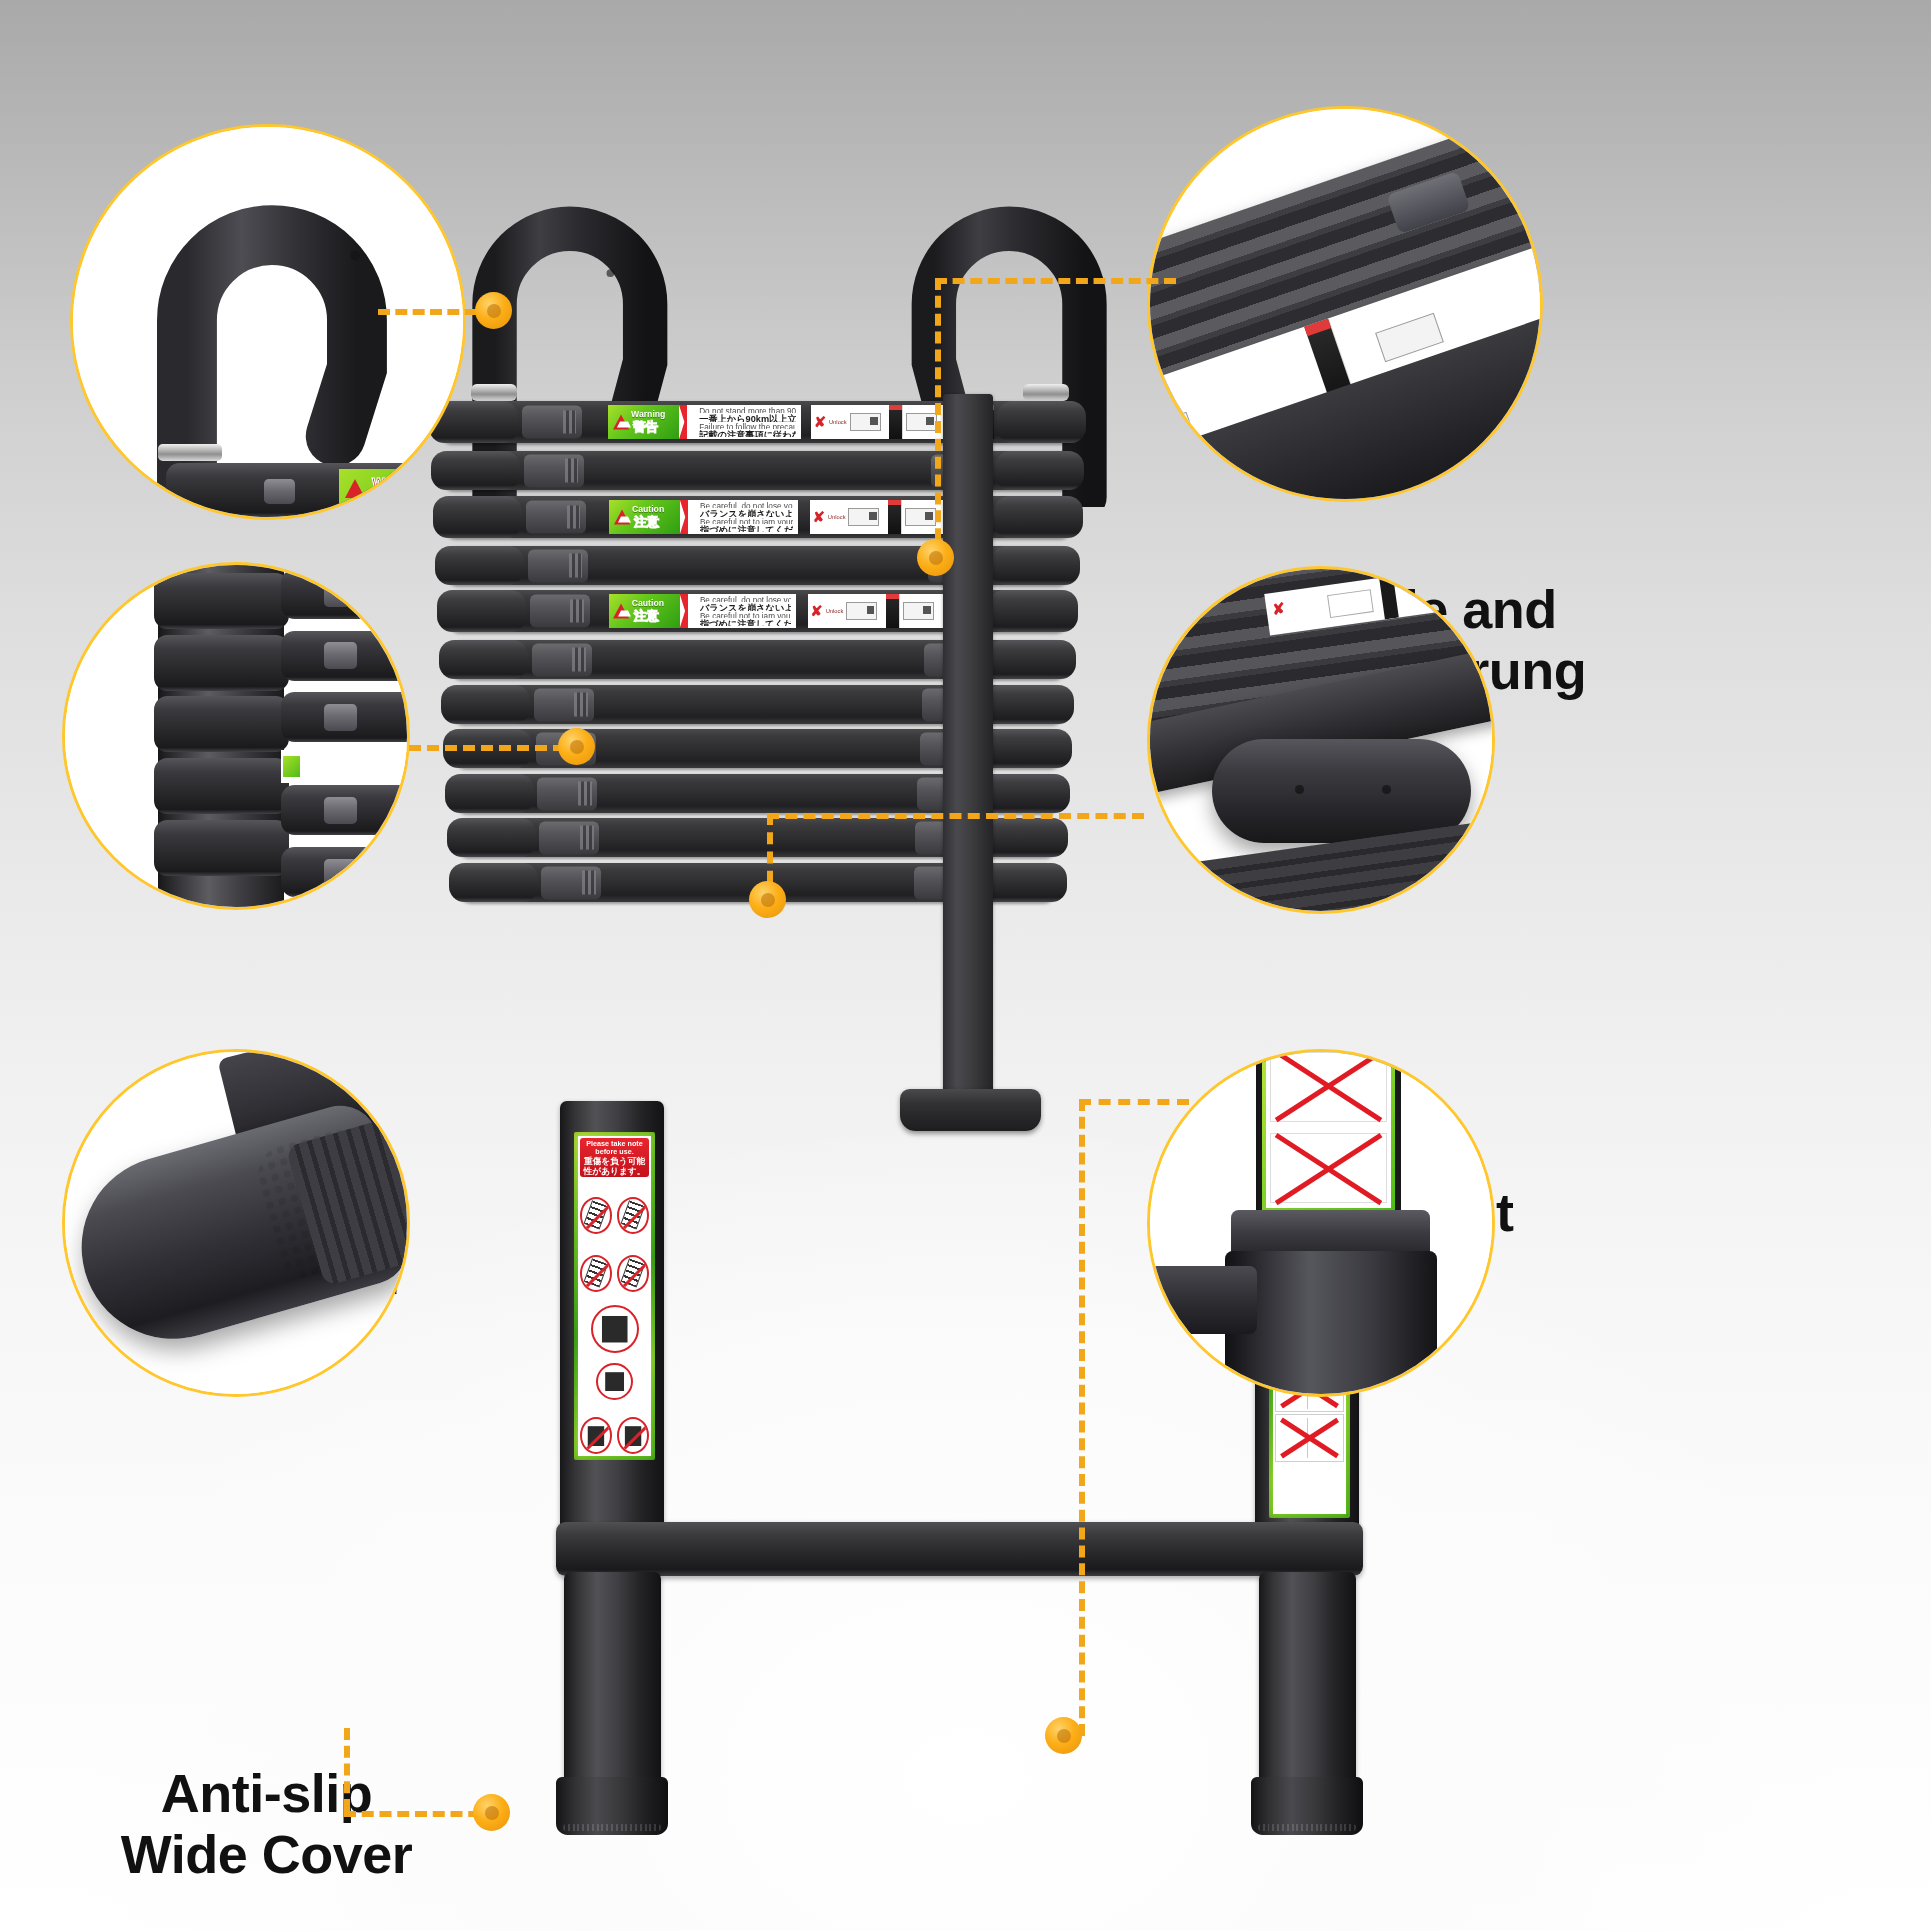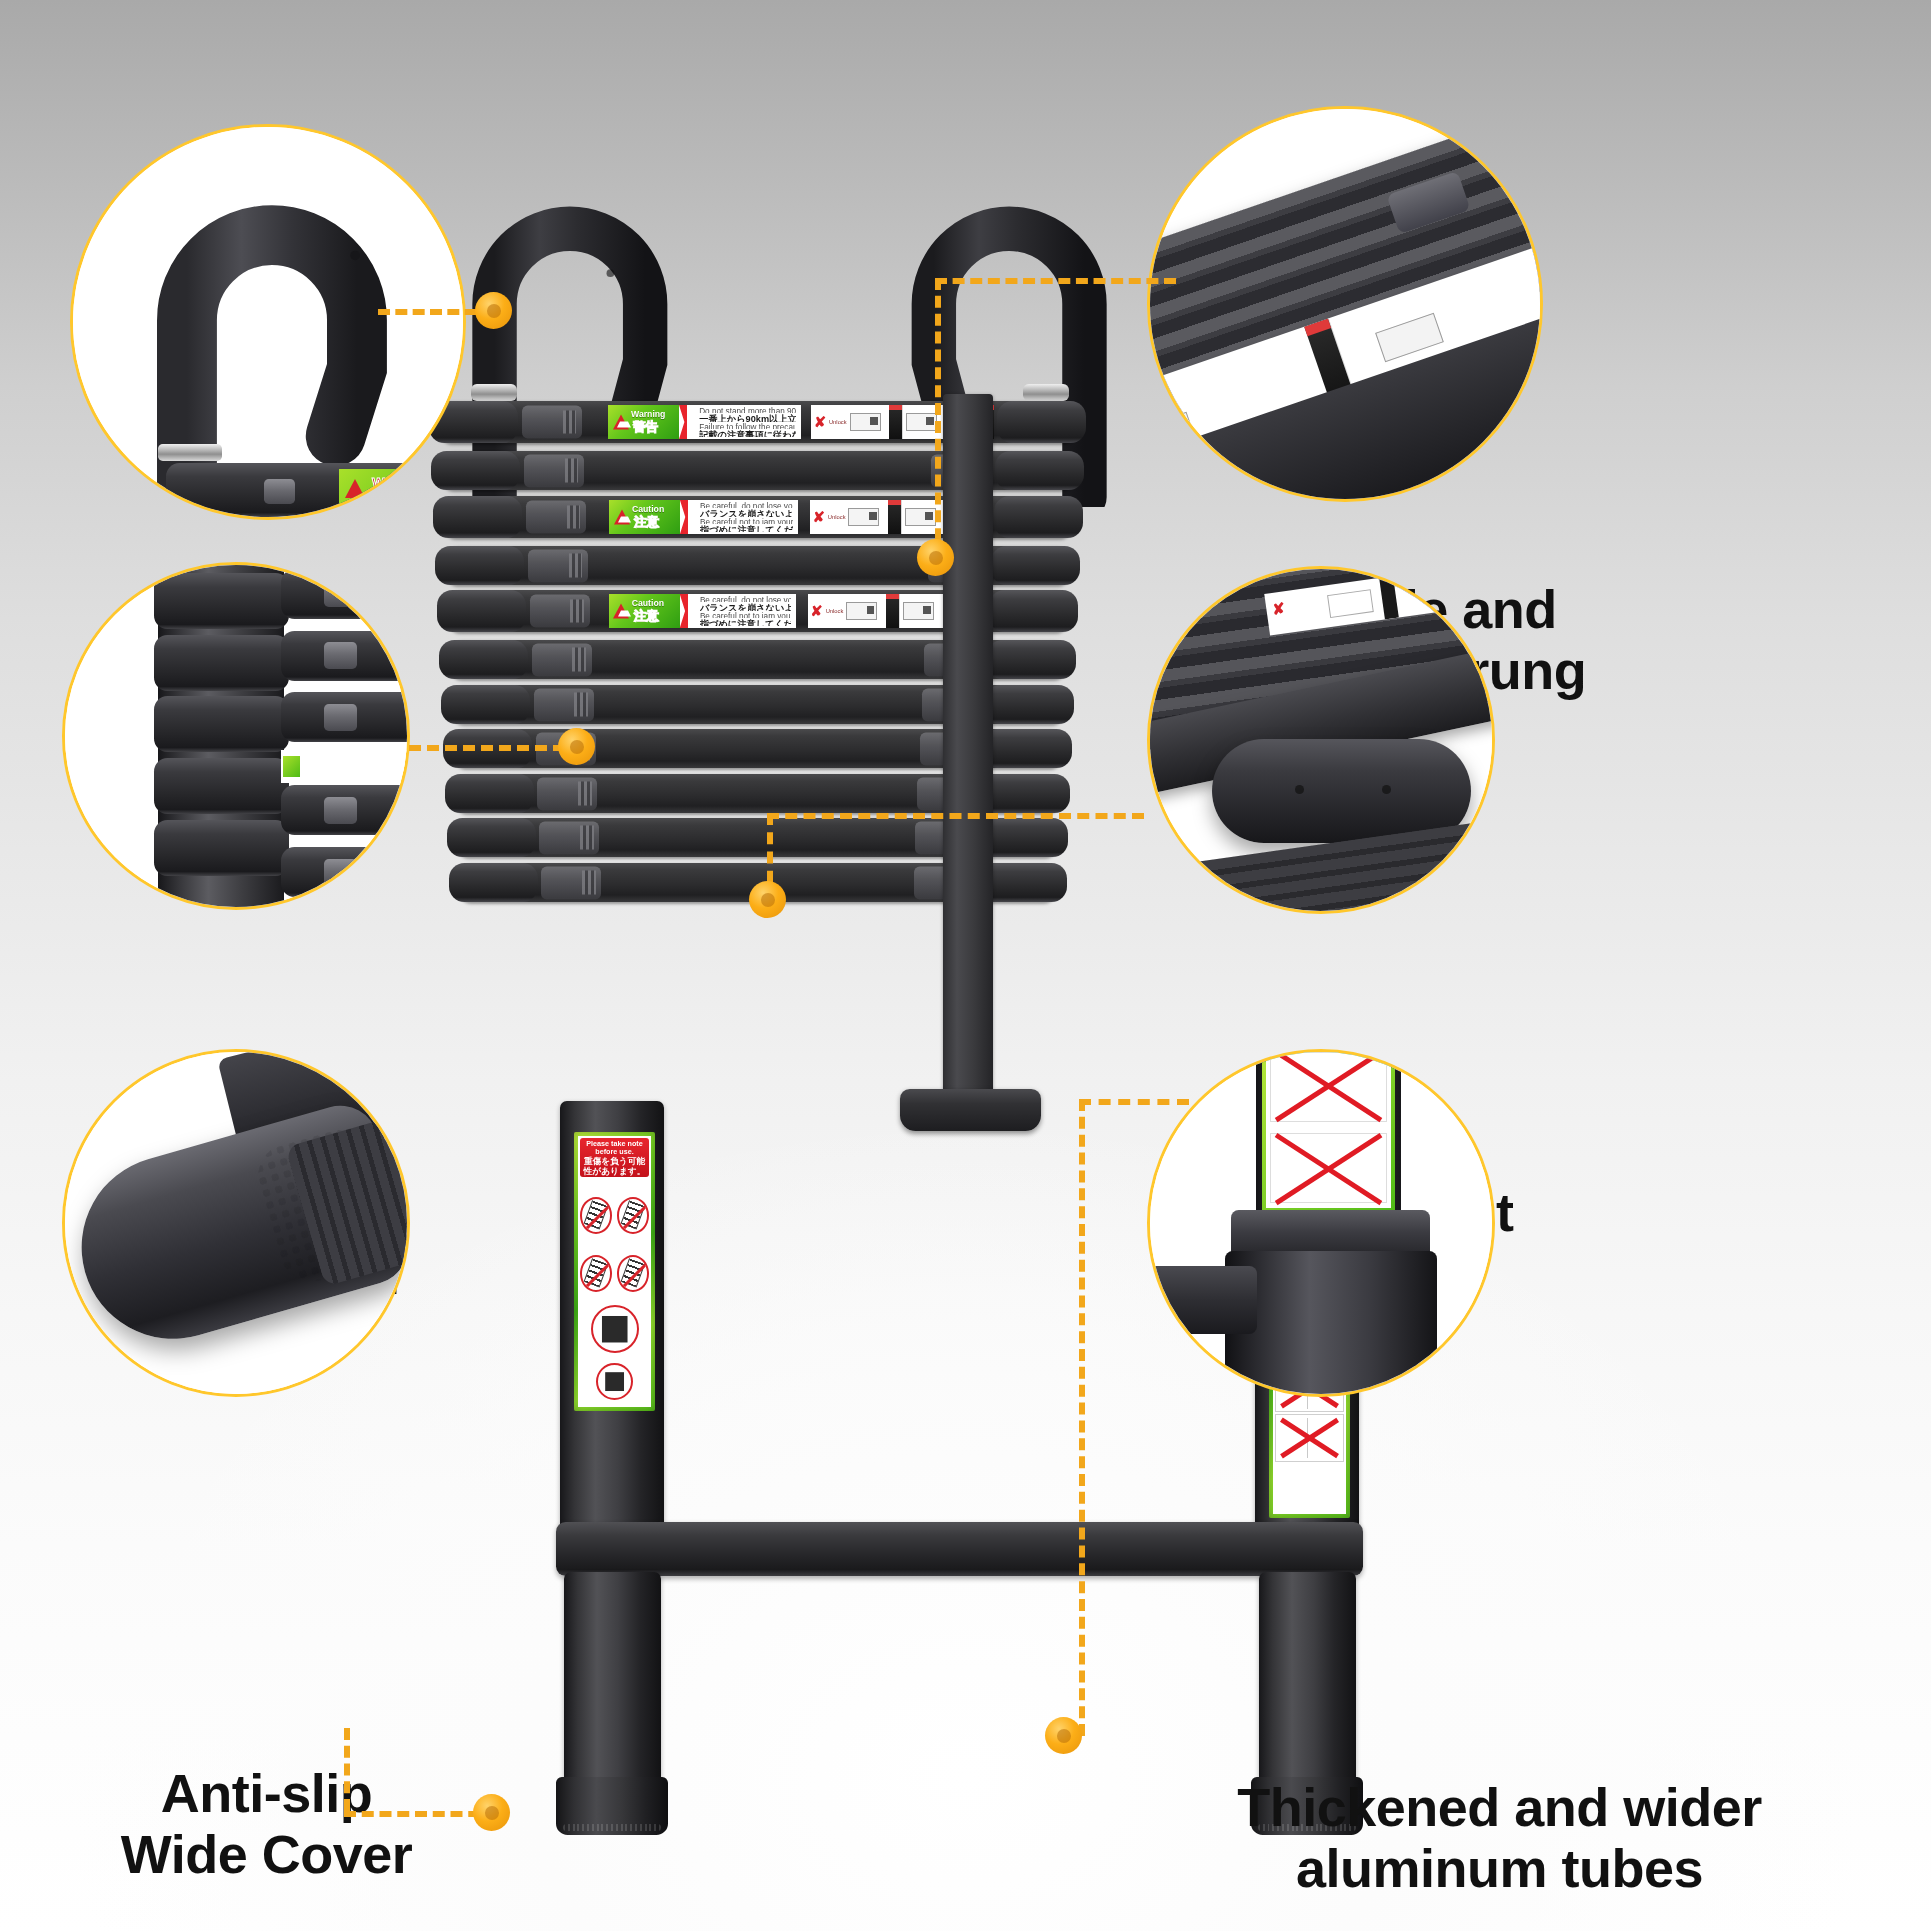--- a/index.html
+++ b/index.html
@@ -481,21 +481,21 @@
           </span>
       </div>
     </div>
 
     <div class="strap" style="left:943px;top:394px;width:50px;height:713px;"></div>
     <div class="grippad" style="left:900px;top:1089px;width:141px;height:42px;"></div>
 
     <div class="tube lower" style="left:560px;top:1101px;width:104px;height:454px;"></div>
     <div class="tube lower" style="left:1255px;top:1101px;width:104px;height:454px;"></div>
 
-    <div class="raillabel" style="left:574px;top:1132px;width:81px;height:279px;">
+    <div class="raillabel" style="left:574px;top:1132px;width:81px;height:328px;">
       <div class="sheet">
         <div class="redbanner">
           <span class="en">Please take note before use.</span>
           <span class="jp">重傷を負う可能性があります。</span>
         </div>
         <div class="fineline"></div>
           <div class="fineline jp"></div>
         <div class="fineline"></div>
           <div class="fineline jp"></div>
         <div class="picrow">
@@ -802,22 +802,20 @@
                   background:linear-gradient(180deg,#5a5a60,#3b3b41 45%,#222226);"></div>
 
       <div style="position:absolute;left:75px;top:199px;width:212px;height:164px;
                   background:linear-gradient(90deg,#111114,#2c2c31 16%,#56565d 40%,#3b3b41 68%,#141417);
                   border-radius:7.7px;"></div>
 
       <div style="position:absolute;left:-19.3px;top:214px;width:126px;height:68px;border-radius:7.7px;
                   background:linear-gradient(180deg,#4a4a50,#2e2e33 50%,#1a1a1e);"></div>
     </div>
   </div>
-  <div class="label" style="left:1099px;top:1777px;width:801px;">Thickened and wider
-aluminum tubes</div>
 
   <div class="dash-h" style="left:378px;top:309px;width:116px;"></div>
   <div class="dot" style="left:475px;top:292px;width:37px;height:37px;"></div>
 
   <div class="dash-h" style="left:935px;top:278px;width:241px;"></div>
   <div class="dash-v" style="left:935px;top:278px;height:280px;"></div>
   <div class="dot" style="left:917px;top:539px;width:37px;height:37px;"></div>
 
   <div class="dash-h" style="left:409px;top:745px;width:174px;"></div>
   <div class="dot" style="left:558px;top:728px;width:37px;height:37px;"></div>

